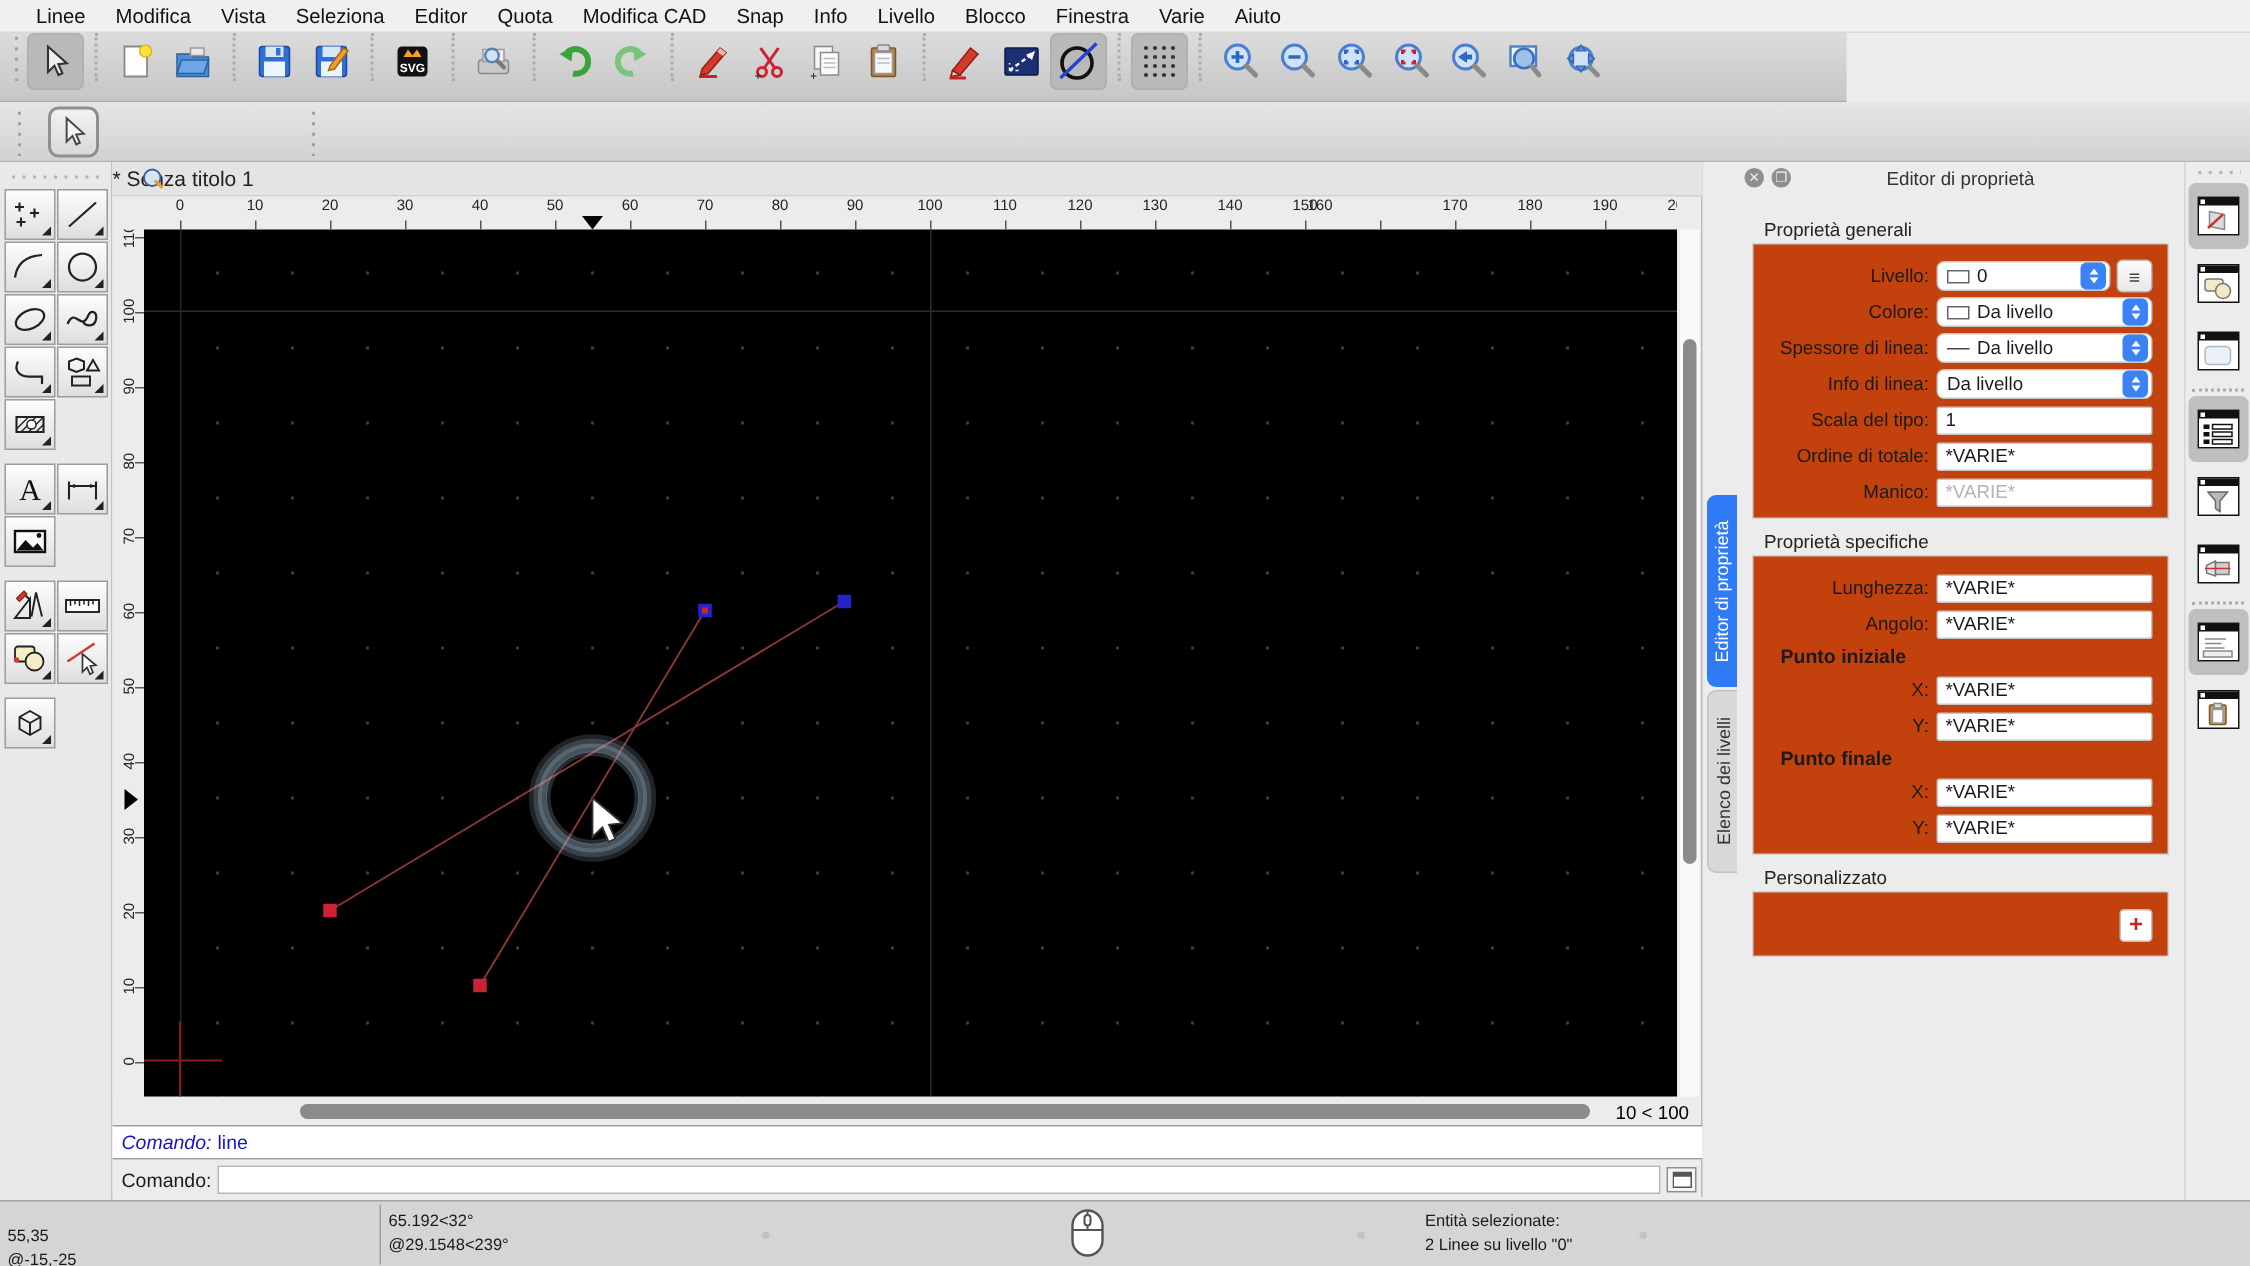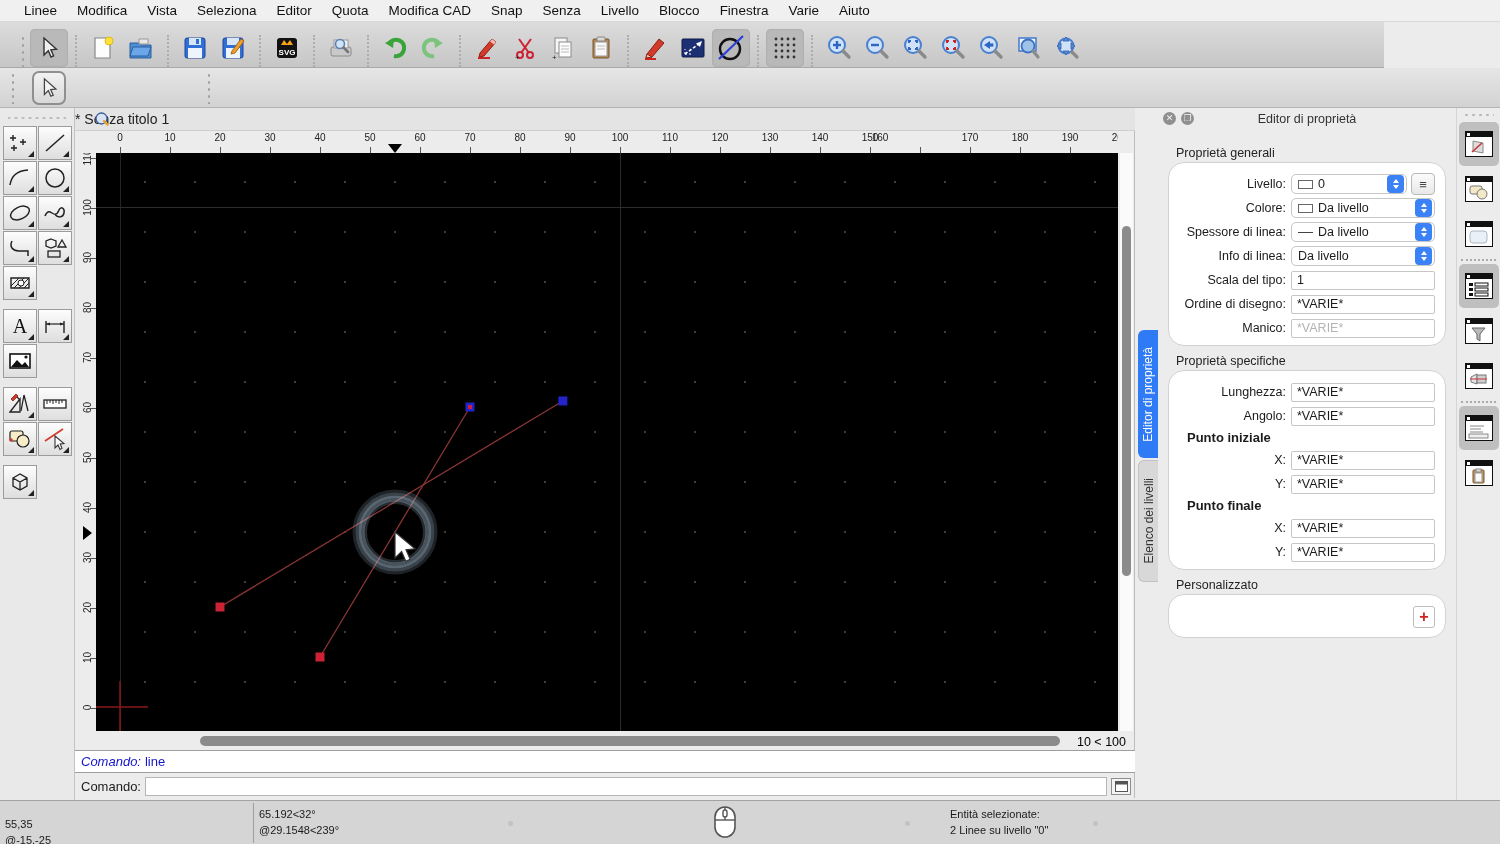--- a/index.html
+++ b/index.html
@@ -2,21 +2,21 @@
 <html><head>
 <meta charset="utf-8">
 <style>
   *{box-sizing:border-box;margin:0;padding:0}
   html,body{width:1500px;height:844px;overflow:hidden}
   body{font-family:"Liberation Sans",sans-serif;background:#ececec;position:relative;font-size:13px;color:#1b1b1b}
   
   #menubar{position:absolute;left:0;top:0;width:1500px;height:22px;background:#f0f0f0;border-bottom:1px solid #d9d9d9;display:flex;align-items:center;padding-left:14px;gap:0}
   #menubar .mitem{padding:0 10px;font-size:13.5px;color:#111;white-space:nowrap}
   
-  #toolbar1{position:absolute;left:0;top:22px;width:1384px;height:46px;background:linear-gradient(#dcdcdc,#c6c6c6);border-bottom:1px solid #a9a9a9;display:flex;align-items:flex-end;padding-left:16px}
+  #toolbar1{position:absolute;left:0;top:22px;width:1231px;height:46px;background:linear-gradient(#dcdcdc,#c6c6c6);border-bottom:1px solid #a9a9a9;display:flex;align-items:flex-start;padding-left:4px}
   #toolbar2{position:absolute;left:0;top:68px;width:1500px;height:40px;background:linear-gradient(#e6e6e6,#d2d2d2);border-bottom:1px solid #b5b5b5;display:flex;align-items:center;padding-left:6px}
   .tbtn{width:38px;height:38px;border-radius:5px;display:flex;align-items:center;justify-content:center;flex:0 0 auto}
   .tbtn.sel{background:#b9b9b9;box-shadow:inset 0 0 2px #9a9a9a}
   .tsep{width:2px;height:32px;border-left:2px dotted #adadad;margin:0 7px;flex:0 0 auto}
   .thandle{width:6px;height:32px;background-image:radial-gradient(circle,#a0a0a0 1px,transparent 1.4px);background-size:6px 7px;margin:0 4px;flex:0 0 auto}
   #selbtn{width:34px;height:34px;border:2px solid #8f8f8f;border-radius:7px;background:linear-gradient(#f2f2f2,#d8d8d8);display:flex;align-items:center;justify-content:center;margin-left:12px}
   
   #palette{position:absolute;left:0;top:108px;width:75px;height:692px;background:#e9e9e9;border-right:1px solid #c3c3c3;padding-top:6px}
   #palette .pal-dots{height:8px;margin:0 8px 4px;background-image:radial-gradient(circle,#b5b5b5 1px,transparent 1.4px);background-size:7px 6px;background-position:center}
   .prowbtns{display:flex;justify-content:center;gap:1px;margin-bottom:1px}
@@ -66,21 +66,21 @@
   .plabel{flex:0 0 112px;text-align:right;padding-right:5px;white-space:nowrap;overflow:visible}
   .combo{flex:1;height:20px;background:#fff;border:1px solid #c6c6c6;border-radius:5px;display:flex;align-items:center;padding:0 2px 0 6px;min-width:0}
   .combo .ctext{white-space:nowrap;overflow:hidden}
   .stepper{margin-left:auto;width:17px;height:18px;background:#3b82f7;border-radius:4px;display:flex;flex-direction:column;align-items:center;justify-content:center;gap:2px;flex:0 0 auto}
   .tri-up{border-left:3.5px solid transparent;border-right:3.5px solid transparent;border-bottom:4px solid #fff}
   .tri-dn{border-left:3.5px solid transparent;border-right:3.5px solid transparent;border-top:4px solid #fff}
   .swatch{width:15px;height:9px;background:#fff;border:1px solid #666;margin-right:5px;flex:0 0 auto}
   .lineglyph{width:15px;border-top:1.6px solid #444;margin-right:5px;flex:0 0 auto}
   .tfield{flex:1;height:19px;background:#fff;border:1px solid #c6c6c6;border-radius:2px;padding:0 5px;display:flex;align-items:center;white-space:nowrap;overflow:hidden}
   .tfield.dis{color:#b4b4b4}
-  .groupbox{background:#ffffff;border:1px solid #d2d2d2;border-radius:16px;margin:2px 10px 8px 10px;padding:11px 0 7px 0}
+  .groupbox{background:#c2410c;border:1px solid #d2d2d2;border-radius:0;margin:2px 10px 8px 10px;padding:11px 0 7px 0}
   .grouplab{margin:4px 0 2px 18px;color:#222}
   .subhead{font-weight:bold;font-size:13px;margin:4px 0 5px 18px}
   .menubtn{width:24px;height:22px;border:1px solid #b9b9b9;border-radius:4px;background:linear-gradient(#fbfbfb,#e8e8e8);margin-left:4px;display:flex;align-items:center;justify-content:center;flex:0 0 auto;font-size:13px;color:#444}
   #custombox{position:relative;height:44px}
   #addbtn{position:absolute;right:10px;top:11px;width:22px;height:22px;background:#fff;border:1px solid #bdbdbd;border-radius:3px;color:#cc2222;font-size:16px;font-weight:bold;line-height:20px;text-align:center}
   
   #dockstrip{position:absolute;left:1456px;top:108px;width:44px;height:692px;background:#ececec;border-left:1px solid #d5d5d5}
   #dockstrip .ddots{height:6px;margin:4px 6px;background-image:radial-gradient(circle,#b5b5b5 1px,transparent 1.4px);background-size:7px 6px}
   .dockbtn{width:40px;height:44px;margin:1px auto;display:flex;align-items:center;justify-content:center;border-radius:5px}
   .dockbtn.sel{background:#bfbfbf}
@@ -101,21 +101,21 @@
 
 <div id="menubar">
     <span class="mitem">Linee</span>
     <span class="mitem">Modifica</span>
     <span class="mitem">Vista</span>
     <span class="mitem">Seleziona</span>
     <span class="mitem">Editor</span>
     <span class="mitem">Quota</span>
     <span class="mitem">Modifica CAD</span>
     <span class="mitem">Snap</span>
-    <span class="mitem">Senza</span>
+    <span class="mitem">Info</span>
     <span class="mitem">Livello</span>
     <span class="mitem">Blocco</span>
     <span class="mitem">Finestra</span>
     <span class="mitem">Varie</span>
     <span class="mitem">Aiuto</span>
   </div>
 
 <div id="toolbar1">
   <div class="thandle"></div>
   <div class="tbtn sel">
@@ -675,21 +675,21 @@
             </div>
           </div>
       </div>
       <div class="prow">
         <div class="plabel">Scala del tipo:</div>
         <div class="tfield">
             <span>1</span>
           </div>
       </div>
       <div class="prow">
-        <div class="plabel">Ordine di disegno:</div>
+        <div class="plabel">Ordine di totale:</div>
         <div class="tfield">
             <span>*VARIE*</span>
           </div>
       </div>
       <div class="prow" style="margin-bottom:0">
         <div class="plabel">Manico:</div>
         <div class="tfield dis">
             <span>*VARIE*</span>
           </div>
       </div>

